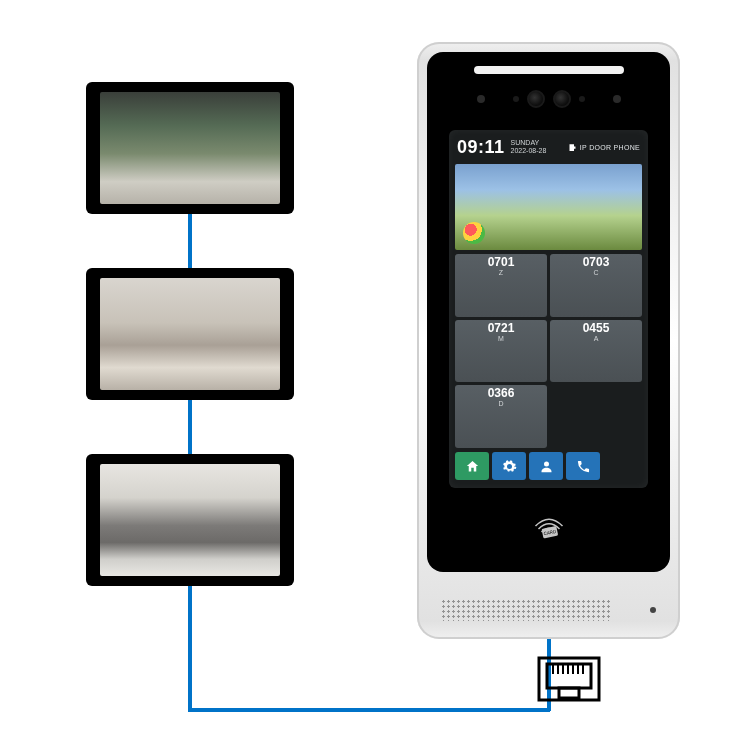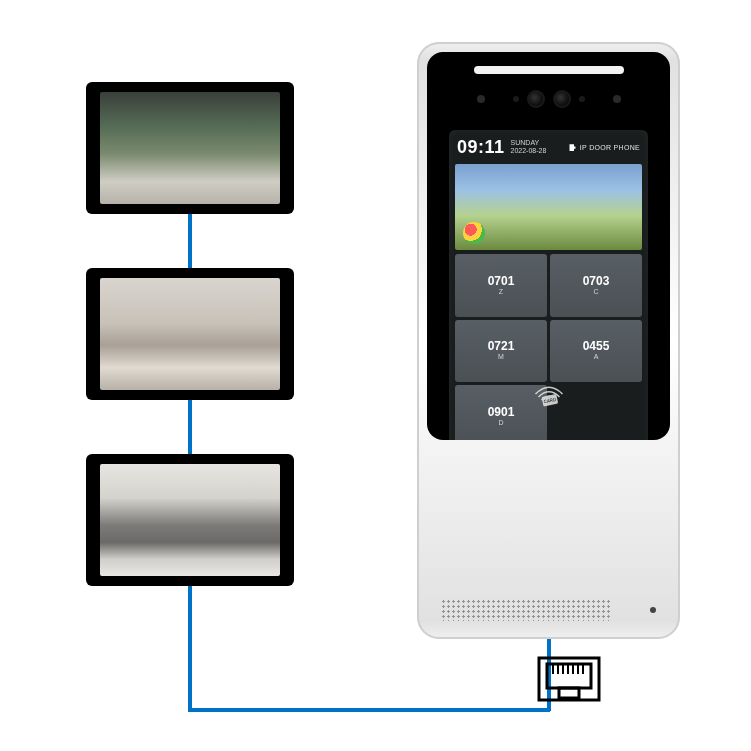--- a/index.html
+++ b/index.html
@@ -53,21 +53,21 @@
     height: 597px;
     border-radius: 22px;
     background: linear-gradient(180deg,#f0f0f0 0%,#e1e1e1 3%,#ffffff 50%,#e1e1e1 97%,#f0f0f0 100%);
     padding: 10px;
     box-shadow: inset 0 0 0 2px #cfcfcf;
     z-index: 3;
   }
   .phone-black {
     position: relative;
     width: 100%;
-    height: 388px;
+    height: 520px;
     background: #000;
     border-radius: 16px;
     overflow: hidden;
   }
   
   .top-slot {
     position: absolute;
     top: 14px;
     left: 50%;
     transform: translateX(-50%);
@@ -161,21 +161,21 @@
     padding: 0 6px;
     overflow:hidden;
   }
   .unit-btn {
     background: linear-gradient(180deg,#585f64 0%, #4a5054 100%);
     border-radius: 3px;
     color:#fff;
     display:flex;
     flex-direction:column;
     align-items:center;
-    justify-content:center;
+    justify-content:flex-start;
     padding:2px 0;
     min-height:26px;
   }
   .unit-num { font-size: 12px; font-weight:600; line-height:13px; }
   .unit-sub { font-size: 7px; color:#d3d6d8; line-height:8px; }
 
   .toolbar {
     height: 30px;
     margin: 4px 6px 6px 6px;
     display:flex;
@@ -301,21 +301,21 @@
           </div>
         <div class="unit-btn">
             <span class="unit-num">0721</span>
             <span class="unit-sub">M</span>
           </div>
         <div class="unit-btn">
             <span class="unit-num">0455</span>
             <span class="unit-sub">A</span>
           </div>
         <div class="unit-btn">
-            <span class="unit-num">0901</span>
+            <span class="unit-num">0366</span>
             <span class="unit-sub">D</span>
           </div>
       </div>
 
       <div class="toolbar">
         <div class="tool-btn tool-green">
           <svg viewBox="0 0 24 24">
               <path d="M12 3l9 8h-3v9h-4v-6H10v6H6v-9H3z"></path>
             </svg>
         </div>

